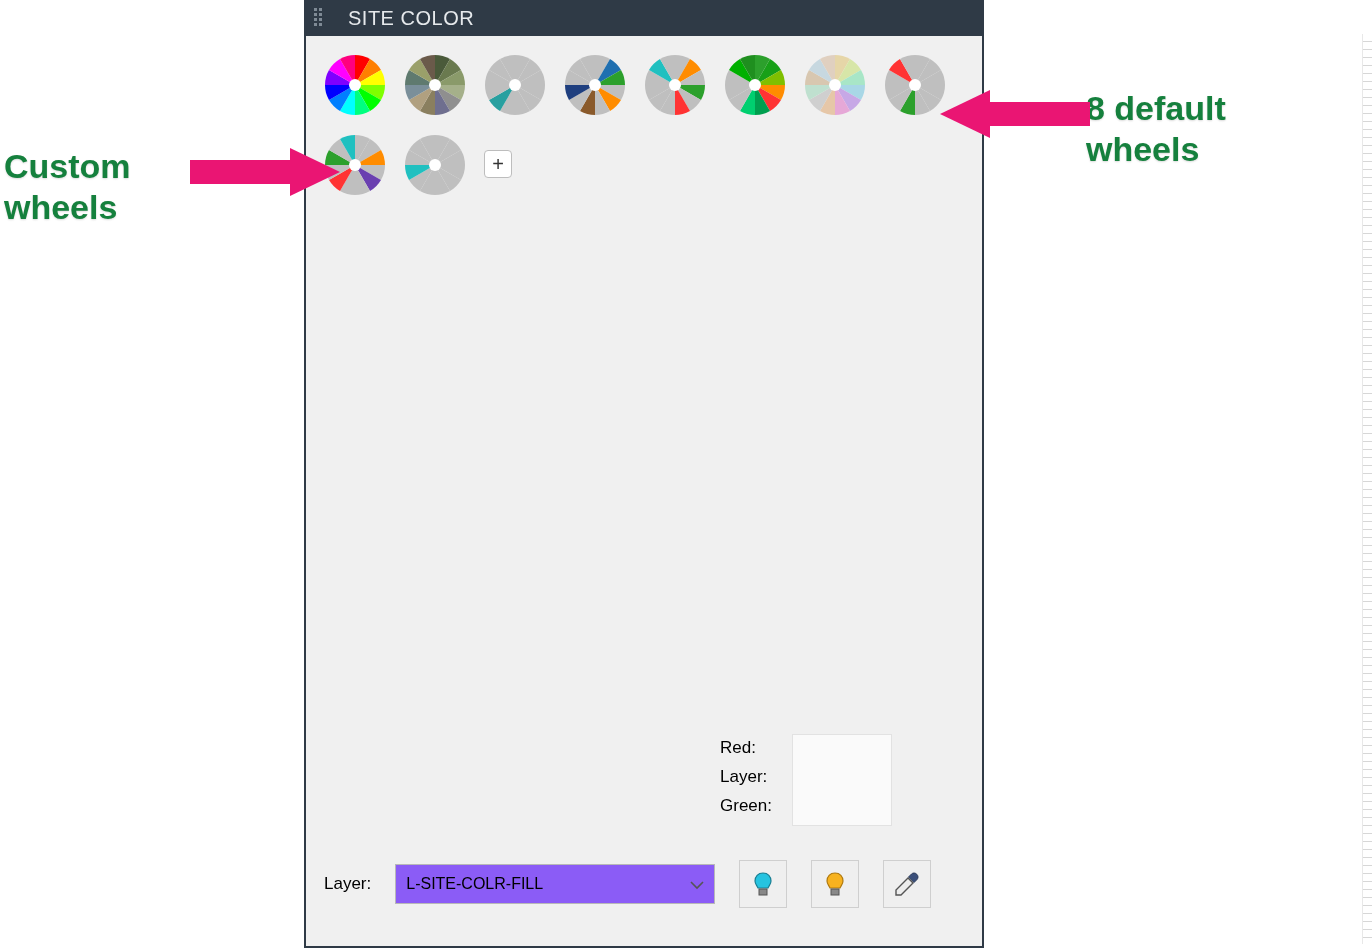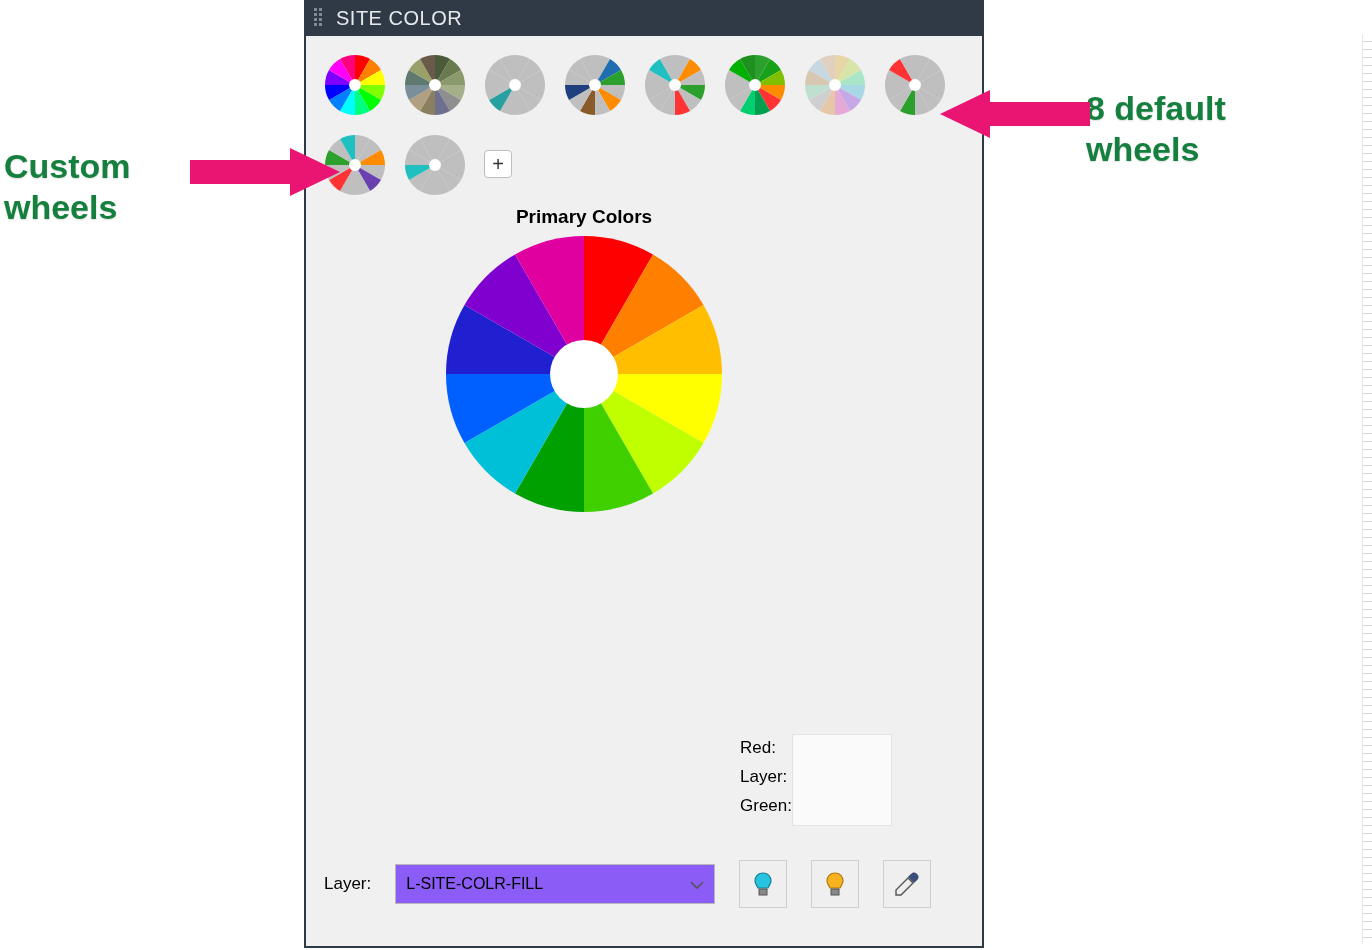--- a/index.html
+++ b/index.html
@@ -22,21 +22,21 @@
     background: #f0f0f0;
     border: 2px solid #2f3a46;
     border-top: none;
   }
   .panel-title-bar {
     height: 36px;
     background: #2f3a46;
     color: #e6e9ec;
     display: flex;
     align-items: center;
-    gap: 12px;
+    gap: 24px;
     padding: 0 8px;
     font-size: 20px;
     letter-spacing: 0.5px;
   }
   .grip {
     width: 10px; height: 20px;
     display: grid;
     grid-template-columns: repeat(2, 3px);
     grid-template-rows: repeat(4, 3px);
     gap: 2px;
@@ -88,20 +88,21 @@
     color: #000;
   }
   .main-wheel { width: 280px; height: 280px; margin: 0 auto; }
   .main-wheel svg { width: 280px; height: 280px; display:block; }
   .rgb-block {
     position: absolute;
     right: 90px;
     bottom: 120px;
     display: flex;
     align-items: flex-start;
+    gap: 20px;
   }
   .rgb-labels { text-align: left; font-size: 17px; line-height: 1.7; }
   .swatch {
     width: 100px; height: 92px;
     background: #fafafa;
     border: 1px solid #e2e2e2;
   }
   .layer-row {
     position: absolute;
     left: 18px; bottom: 38px;
@@ -350,40 +351,20 @@
               <path d="M 31 31 L 5.019237886466847 46.000000000000014 A 30 30 0 0 1 1 31.000000000000004 Z" fill="#20c0c0"></path>
               <path d="M 31 31 L 1 31.000000000000004 A 30 30 0 0 1 5.019237886466843 15.999999999999996 Z" fill="#bfbfbf"></path>
               <path d="M 31 31 L 5.019237886466843 15.999999999999996 A 30 30 0 0 1 15.999999999999986 5.019237886466847 Z" fill="#bfbfbf"></path>
               <path d="M 31 31 L 15.999999999999986 5.019237886466847 A 30 30 0 0 1 30.999999999999993 1 Z" fill="#bfbfbf"></path>
               <circle cx="31" cy="31" r="6" fill="#ffffff"></circle>
             </svg>
           </div>
           <div class="add-btn">+</div>
         </div>
 
-      <div class="main-wheel-area">
-        <div class="main-wheel-title">Primary Colors</div>
-        <div class="main-wheel" id="main-wheel">
-            <svg viewBox="0 0 280 280">
-              <path d="M 140 140 L 140 2 A 138 138 0 0 1 209 20.488494277747463 Z" fill="#ff0000"></path>
-              <path d="M 140 140 L 209 20.488494277747463 A 138 138 0 0 1 259.51150572225254 71 Z" fill="#ff7f00"></path>
-              <path d="M 140 140 L 259.51150572225254 71 A 138 138 0 0 1 278 140 Z" fill="#ffbf00"></path>
-              <path d="M 140 140 L 278 140 A 138 138 0 0 1 259.51150572225254 208.99999999999997 Z" fill="#ffff00"></path>
-              <path d="M 140 140 L 259.51150572225254 208.99999999999997 A 138 138 0 0 1 209 259.51150572225254 Z" fill="#bfff00"></path>
-              <path d="M 140 140 L 209 259.51150572225254 A 138 138 0 0 1 140 278 Z" fill="#40d000"></path>
-              <path d="M 140 140 L 140 278 A 138 138 0 0 1 70.99999999999997 259.51150572225254 Z" fill="#00a000"></path>
-              <path d="M 140 140 L 70.99999999999997 259.51150572225254 A 138 138 0 0 1 20.488494277747492 209.00000000000006 Z" fill="#00c0d8"></path>
-              <path d="M 140 140 L 20.488494277747492 209.00000000000006 A 138 138 0 0 1 2 140.00000000000003 Z" fill="#0060ff"></path>
-              <path d="M 140 140 L 2 140.00000000000003 A 138 138 0 0 1 20.488494277747478 70.99999999999999 Z" fill="#2020d0"></path>
-              <path d="M 140 140 L 20.488494277747478 70.99999999999999 A 138 138 0 0 1 70.99999999999994 20.488494277747506 Z" fill="#8000d0"></path>
-              <path d="M 140 140 L 70.99999999999994 20.488494277747506 A 138 138 0 0 1 139.99999999999997 2 Z" fill="#e000a0"></path>
-              <circle cx="140" cy="140" r="34" fill="#ffffff"></circle>
-            </svg>
-          </div>
-      </div>
 
       <div class="rgb-block">
         <div class="rgb-labels">
           <div>Red:</div>
           <div>Layer:</div>
           <div>Green:</div>
         </div>
         <div class="swatch"></div>
       </div>
 

